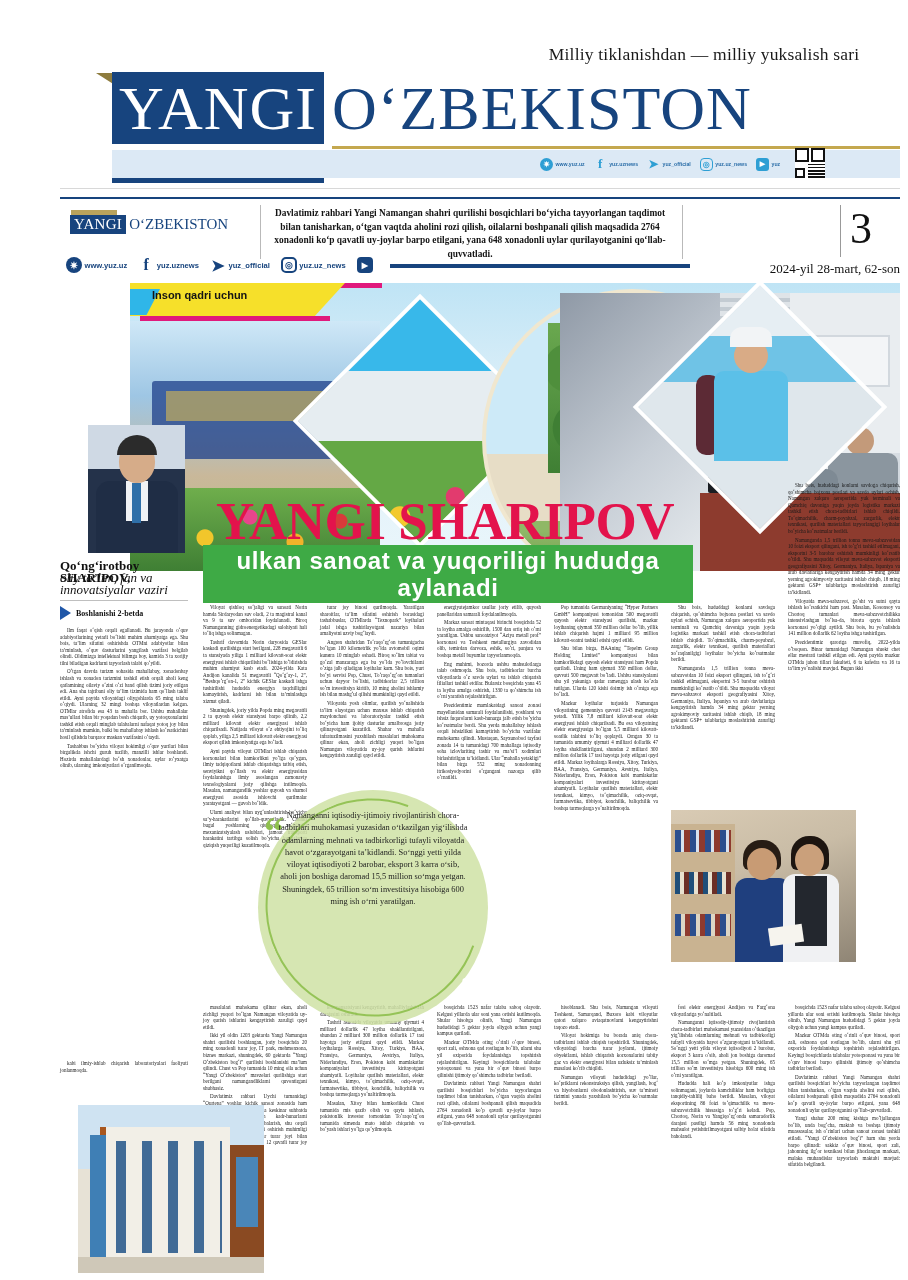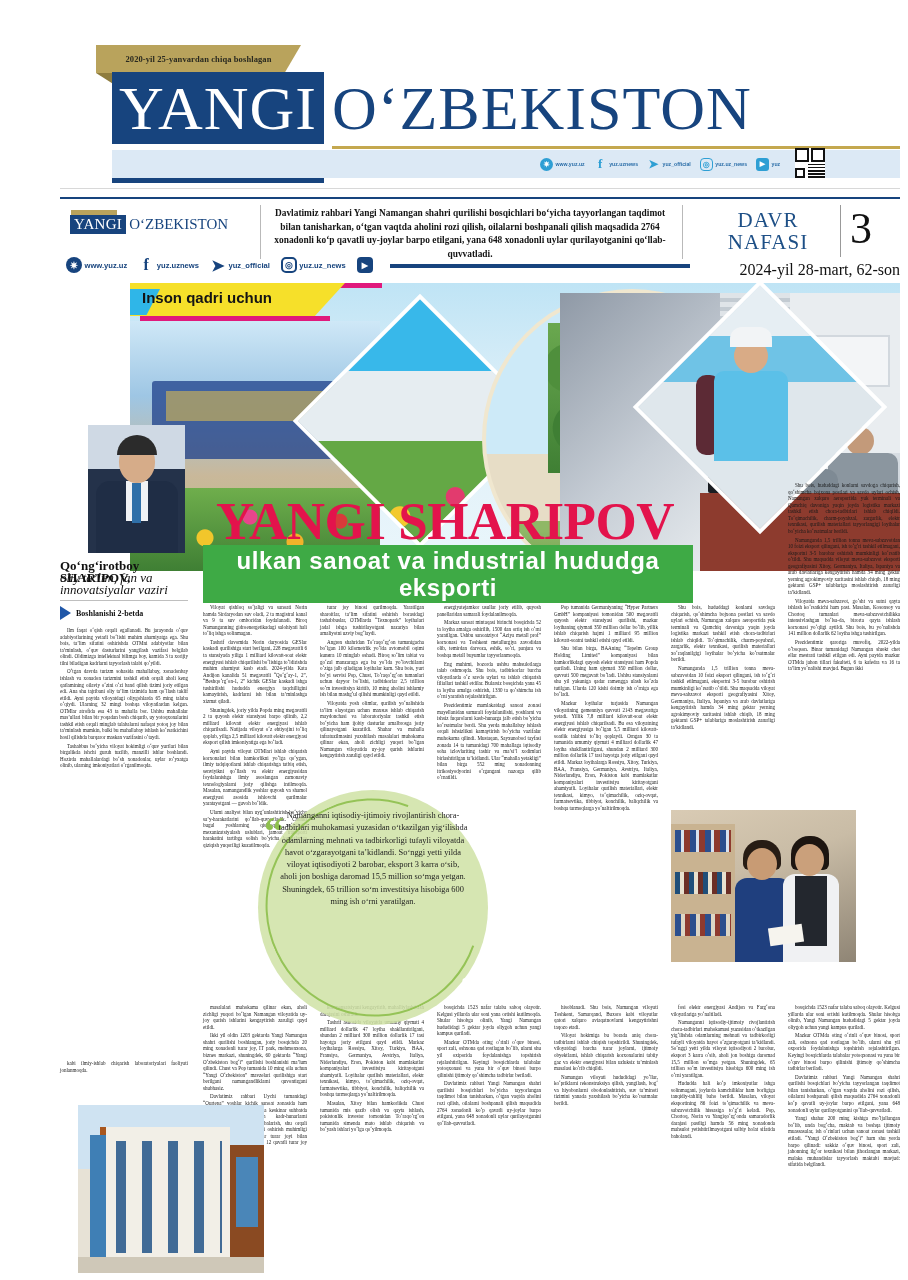--- a/index.html
+++ b/index.html
@@ -110,21 +110,21 @@
     position: absolute; left: 648px; top: 12px; width: 120px; text-align: center;
     color: #1d4f86; font-size: 21px; line-height: 22px; letter-spacing: 1px;
   }
   .sh-vrule3 { position: absolute; left: 780px; top: 8px; width: 1px; height: 52px; background: #999; }
   .pagenum-big {
     position: absolute; left: 790px; top: 4px; width: 60px;
     font-size: 44px; line-height: 56px; color: #111; font-family: "Liberation Serif", serif;
   }
   .date-right {
     position: absolute; left: 640px; top: 64px; width: 200px; text-align: right;
-    font-size: 16px; color: #111;
+    font-size: 13px; color: #111;
   }
   .social-row-2 { position: absolute; left: 6px; top: 60px; display: flex; align-items: center; gap: 11px; }
   .soc2-ic {
     width: 16px; height: 16px; border-radius: 50%; background: #17447e; color: #fff;
     display: inline-flex; align-items: center; justify-content: center; font-size: 10px; font-weight: bold;
   }
   .soc2-ic.plain { background: none; color: #17447e; font-size: 16px; }
   .soc2-ic.box { background: none; border: 2px solid #17447e; border-radius: 5px; color: #17447e; font-size: 9px; }
   .soc2-ic.ytb { background: #17447e; border-radius: 4px; font-size: 8px; }
   .soc2-tx { font-size: 7.6px; color: #17447e; font-weight: bold; font-family: "Liberation Sans", sans-serif; }
@@ -136,21 +136,21 @@
     position: absolute; inset: 0;
     background: linear-gradient(180deg,#bfe4f5 0%, #dff0f9 42%, #eaf6fb 100%);
   }
   .hero-yellow {
     position: absolute; left: 0; top: 0; width: 215px; height: 33px; background: #f6e02a;
     clip-path: polygon(0 0, 100% 0, 86% 100%, 0 100%);
   }
   .hero-pink1 { position: absolute; left: 0; top: 0; width: 252px; height: 5px; background: #e0197c; }
   .hero-pink2 { position: absolute; left: 10px; top: 33px; width: 190px; height: 5px; background: #e0197c; }
   .hero-cyan { position: absolute; left: 0; top: 6px; width: 30px; height: 26px; background: #2fb6e8; clip-path: polygon(0 0,100% 0,55% 100%,0 100%); }
-  .hero-badge { position: absolute; left: 12px; top: 6px; font-size: 15px; font-weight: bold; color: #141414; font-family: "Liberation Sans", sans-serif; }
+  .hero-badge { position: absolute; left: 22px; top: 6px; font-size: 11px; font-weight: bold; color: #141414; font-family: "Liberation Sans", sans-serif; }
   .hero-buildingL {
     position: absolute; left: 0; top: 38px; width: 250px; height: 250px;
     background: linear-gradient(180deg,#cfe8f7 0%, #9ec6e4 30%, #c9b89a 62%, #b2c27c 100%);
   }
   .hero-bl2 { position: absolute; left: 22px; top: 60px; width: 190px; height: 78px; background: #1e3f8a; opacity: .75; border-radius: 3px; }
   .hero-bl3 { position: absolute; left: 36px; top: 70px; width: 160px; height: 30px; background: #e8c34a; opacity: .55; }
   .hero-flowersL {
     position: absolute; left: 0; top: 205px; width: 250px; height: 83px;
     background:
       radial-gradient(circle at 12% 40%, #e03a3a 0 7px, transparent 8px),
@@ -376,24 +376,22 @@
     position:absolute; left:10px; top:6px; font-size:19px; color:#111;
     font-family:"Liberation Serif", serif;
   }
 </style>
 </head>
 <body>
 
 <div class="page">
 
   <div class="masthead">
-
-    <div class="ribbon">
-      <span>2020-yil 25-yanvardan chiqa boshlagan</span>
-    </div>
+    <div class="tagline-top">Milliy tiklanishdan — milliy yuksalish sari</div>
+
     <div class="ribbon-fold"></div>
 
     <div class="logo-block">
       <div class="word">YANGI</div>
     </div>
     <div class="logo-word2">O‘ZBEKISTON</div>
     <div class="gold-rule"></div>
 
     <div class="subbar"></div>
     <div class="blue-underline"></div>
@@ -433,24 +431,20 @@
     <div class="mini-gold"></div>
     <div class="mini-logo">
       <span class="mini-blue">YANGI</span>
       <span class="mini-dark">O‘ZBEKISTON</span>
     </div>
 
     <div class="sh-vrule1"></div>
     <div class="sh-lead">Davlatimiz rahbari Yangi Namangan shahri qurilishi bosqichlari bo‘yicha tayyorlangan taqdimot bilan tanisharkan, o‘tgan vaqtda aholini rozi qilish, oilalarni boshpanali qilish maqsadida 2764 xonadonli ko‘p qavatli uy-joylar barpo etilgani, yana 648 xonadonli uylar qurilayotganini qo‘llab-quvvatladi.</div>
     <div class="sh-vrule2"></div>
 
-    <div class="davr">
-      <div>DAVR</div>
-      <div>NAFASI</div>
-    </div>
 
     <div class="sh-vrule3"></div>
     <div class="pagenum-big">3</div>
     <div class="date-right">2024-yil 28-mart, 62-son</div>
 
     <div class="social-row-2">
       <div class="soc">
         <span class="soc2-ic">✷</span>
         <span class="soc2-tx">www.yuz.uz</span>
       </div>
@@ -522,21 +516,21 @@
         <div class="hs-arm"></div>
         <div class="hs-body"></div>
         <div class="hs-head"></div>
         <div class="hs-cap"></div>
       </div>
     </div>
   </div>
 
   <div class="headline">YANGI SHARIPOV</div>
   <div class="subhead-bar">
-    <span>ulkan sanoat va industrial hududga eksporti</span>
+    <span>ulkan sanoat va yuqoriligi hududga aylanadi</span>
   </div>
 
   <div class="author-photo">
     <div class="ap-suit"></div>
     <div class="ap-shirt"></div>
     <div class="ap-tie"></div>
     <div class="ap-head"></div>
     <div class="ap-hair"></div>
   </div>
   <div class="author-name">Qo‘ng‘irotboy SHARIPOV,</div>

